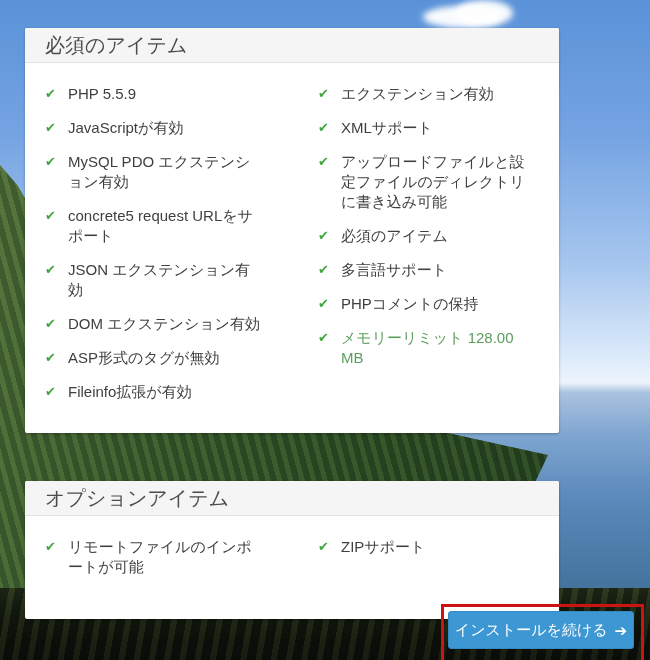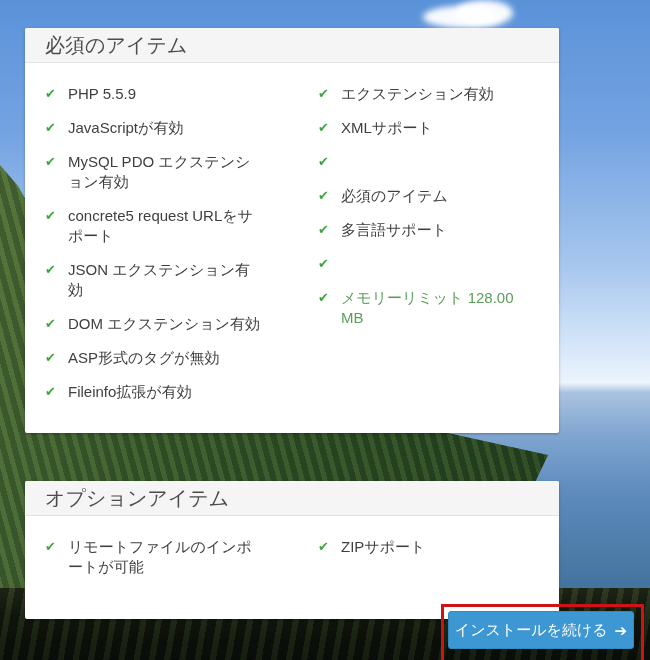--- a/index.html
+++ b/index.html
@@ -114,31 +114,33 @@
       <li>
           <span class="check">✔</span>
           <span class="itxt">エクステンション有効</span>
         </li>
       <li>
           <span class="check">✔</span>
           <span class="itxt">XMLサポート</span>
         </li>
       <li>
           <span class="check">✔</span>
+          <span class="itxt">アップロードファイルと設定ファイルのディレクトリに書き込み可能</span>
         </li>
       <li>
           <span class="check">✔</span>
           <span class="itxt">必須のアイテム</span>
         </li>
       <li>
           <span class="check">✔</span>
           <span class="itxt">多言語サポート</span>
         </li>
       <li>
           <span class="check">✔</span>
+          <span class="itxt">PHPコメントの保持</span>
         </li>
       <li class="highlight">
           <span class="check">✔</span>
           <span class="itxt">メモリーリミット 128.00 MB</span>
         </li>
     </ul>
   </div>
 </section>
 
 <section class="card card-optional">

